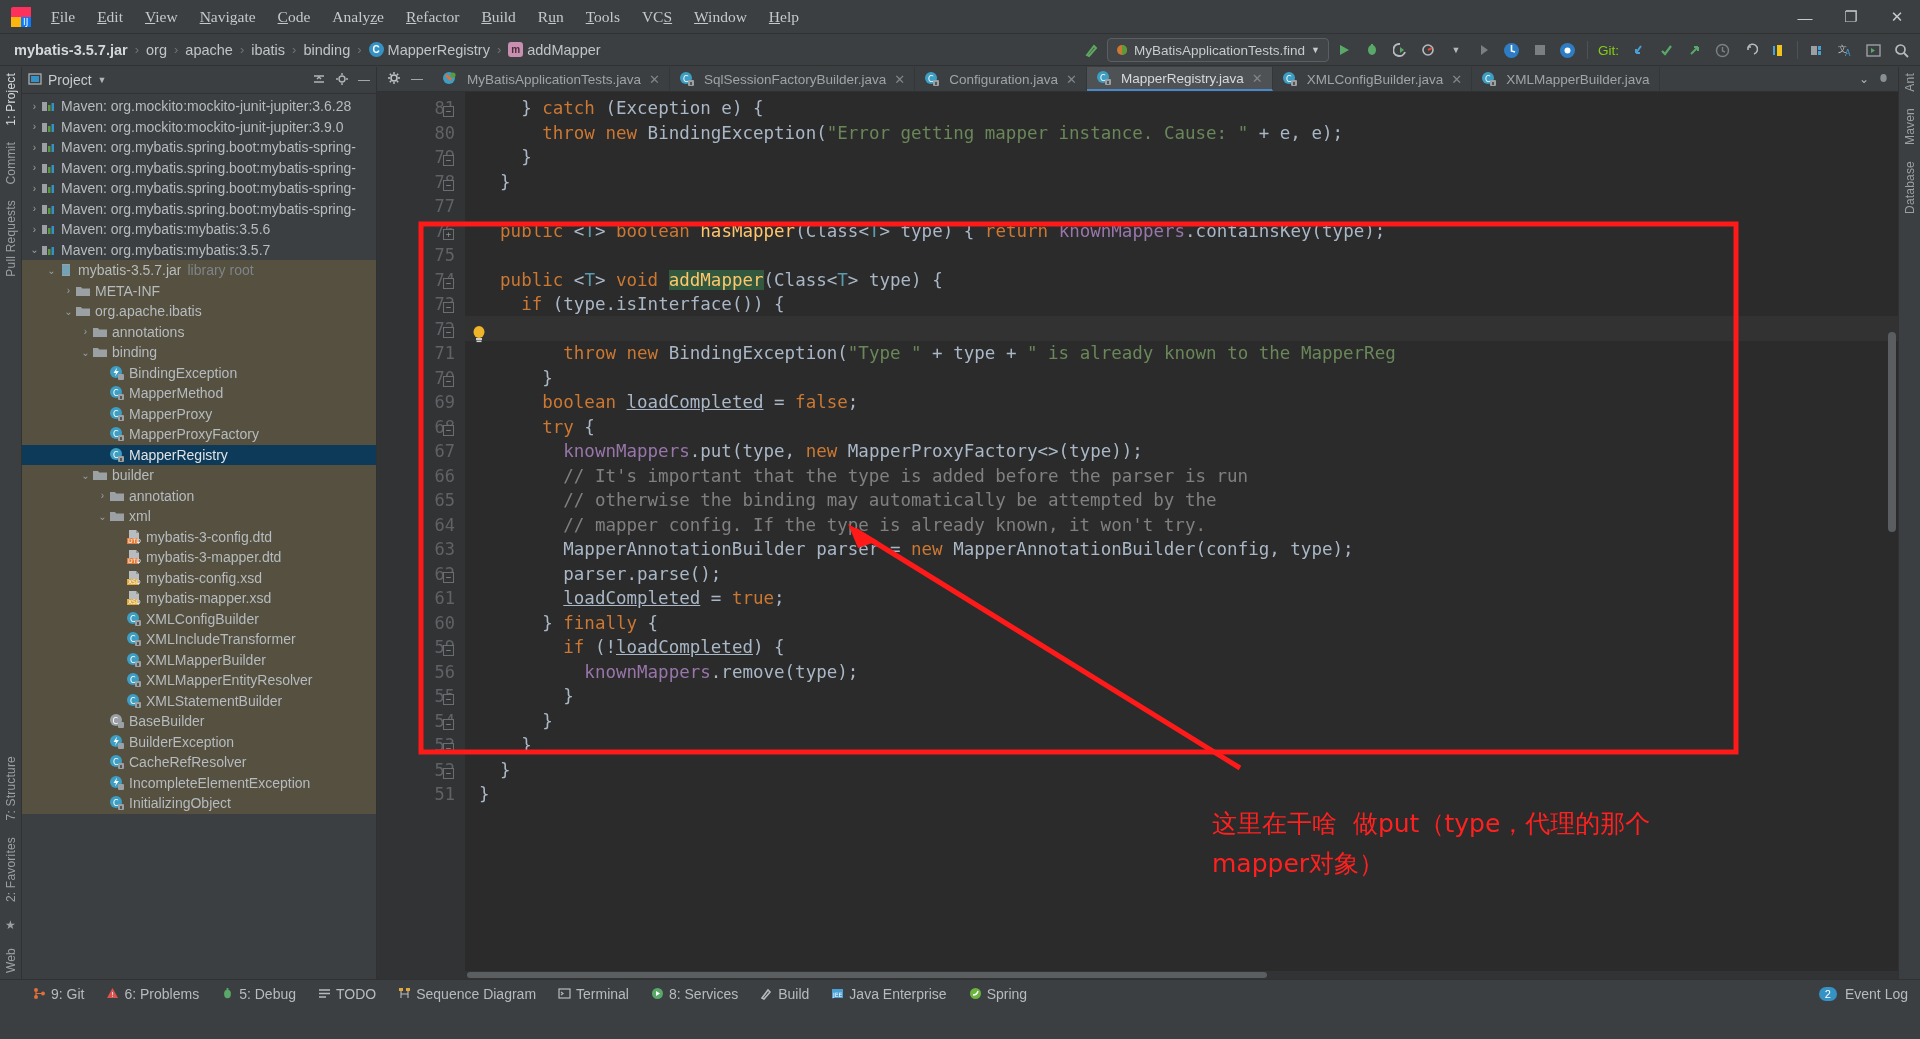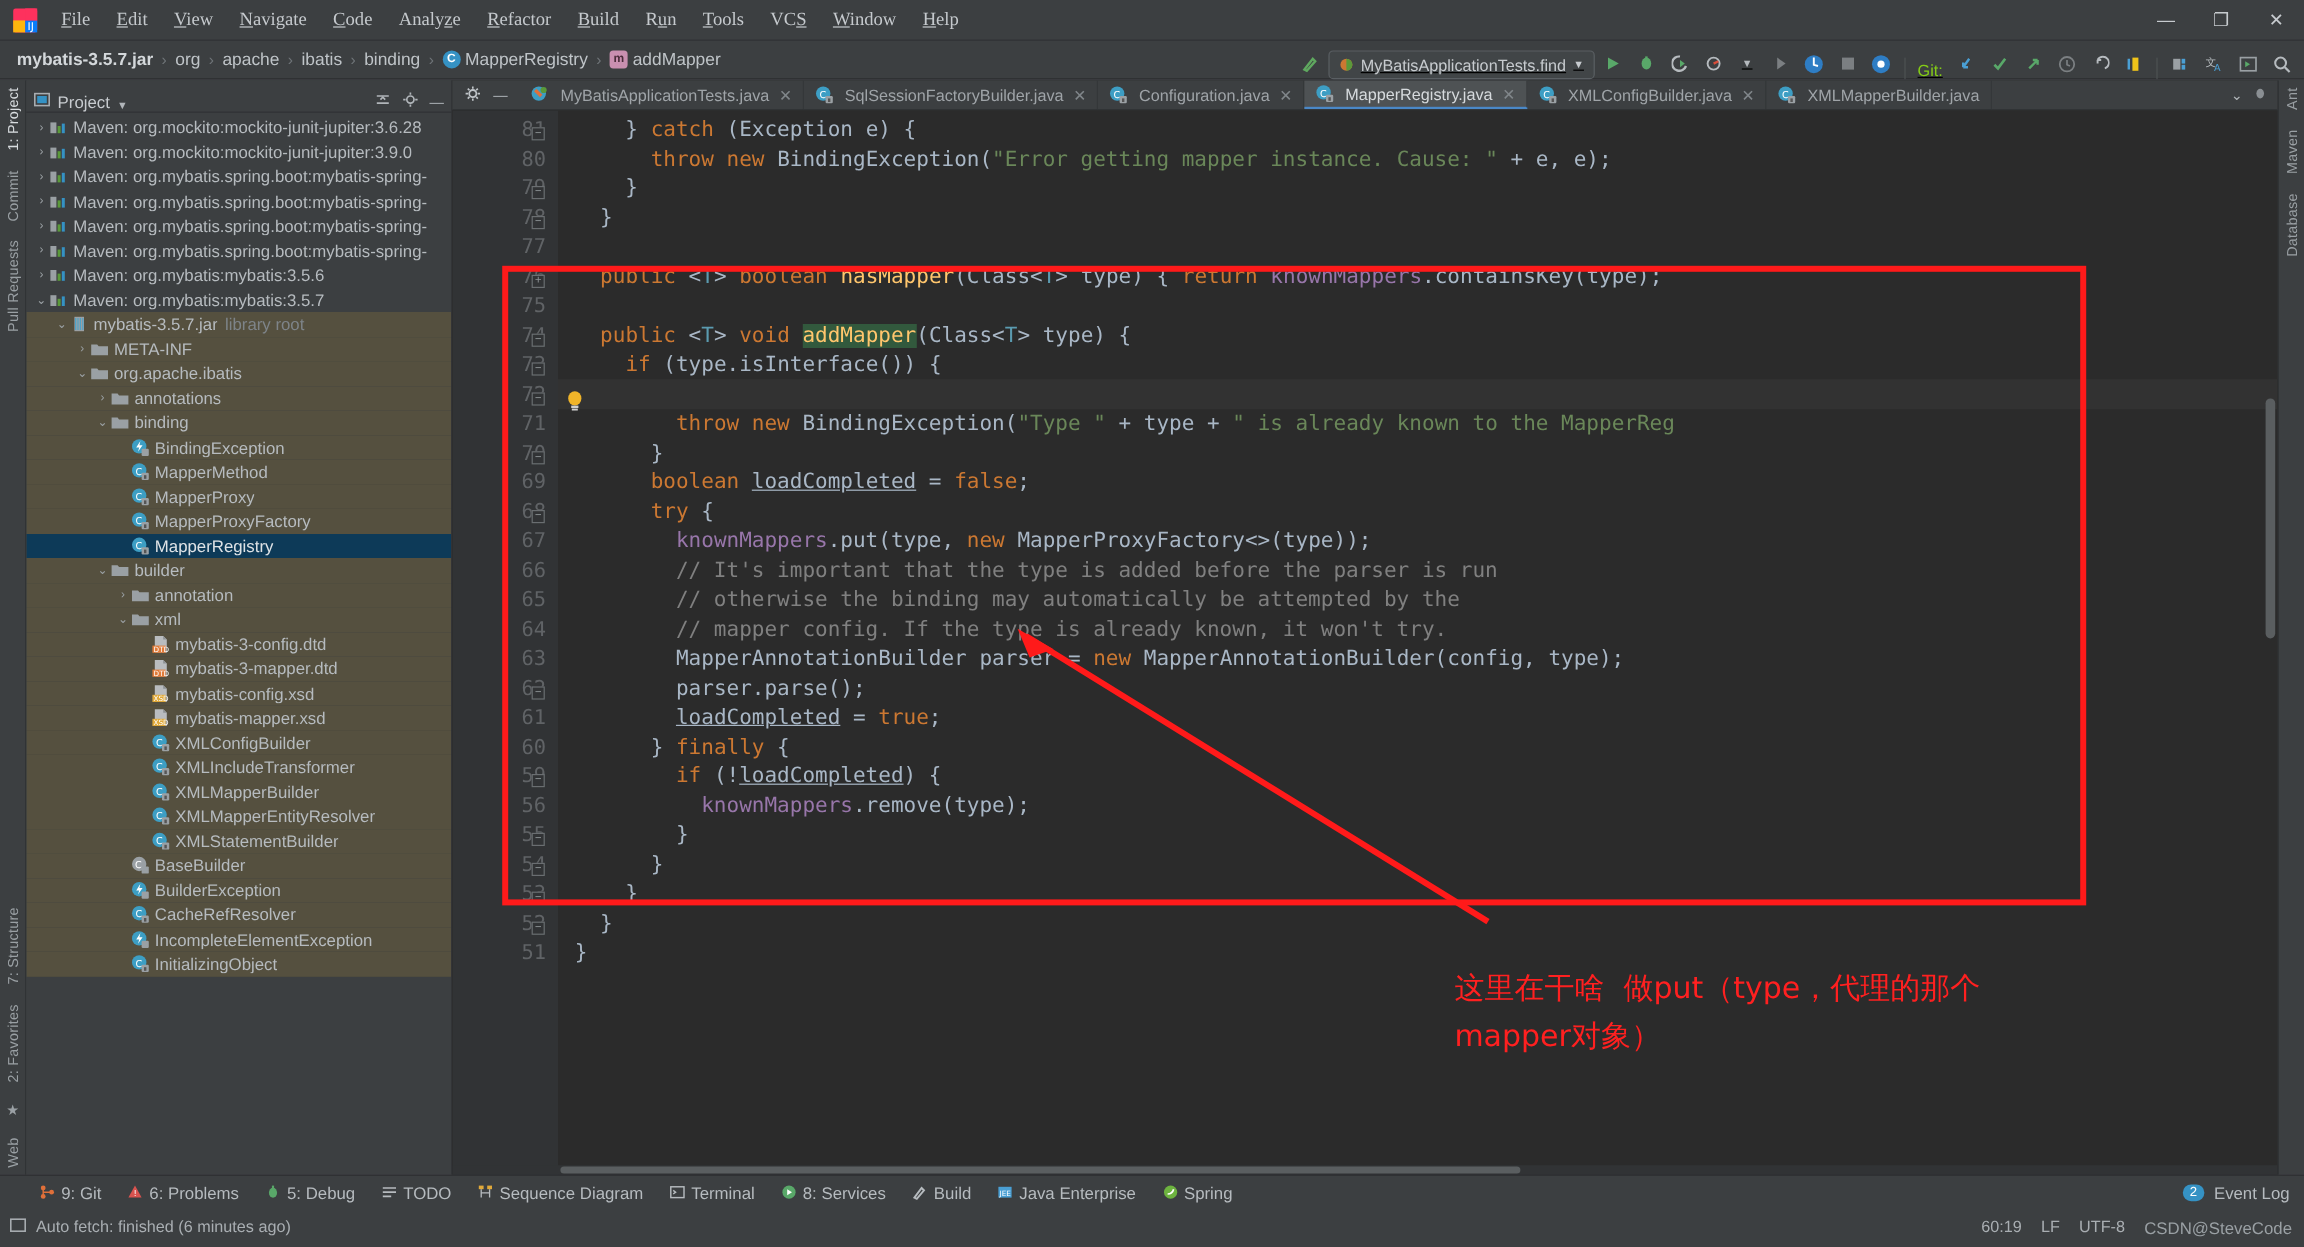--- a/index.html
+++ b/index.html
@@ -39,21 +39,21 @@
   }
   .crumbs{ display:flex; align-items:center; font-size:14.5px; color:#bfc4c8; }
   .crumb{ display:flex; align-items:center; gap:4px; padding:2px 4px; white-space:nowrap;}
   .crumb.bold{ font-weight:bold; color:#d4d8db; }
   .crumb-sep{ color:#6f7478; margin:0 3px; font-size:13px;}
   .ci{ width:15px;height:15px;border-radius:50%; display:inline-flex;align-items:center;
        justify-content:center;font-size:10px;color:#fff;font-weight:bold;}
   .ci.cls{background:#3592c4;}
   .ci.mth{background:#c98fb0; border-radius:3px; color:#4a2b3a;}
 
-  .tb-right{ position:absolute; right:6px; top:0; height:32px; display:flex; align-items:flex-end; gap:2px;text-decoration:underline;}
+  .tb-right{ position:absolute; right:6px; top:0; height:32px; display:flex; align-items:center; gap:2px;}
   .tb-ico{ width:26px;height:26px; display:flex;align-items:center;justify-content:center;
            color:#b4b9bd; font-size:14px;}
   .runcfg{
     display:flex;align-items:center;gap:6px; height:24px; padding:0 8px;
     border:1px solid #5a5f63; border-radius:4px; background:#414547;
     color:#c7cbcf; font-size:13.5px; white-space:nowrap;
   }
   .gitlabel{color:#84cc16;font-size:13.5px;padding:0 4px;}
   .sep-v{width:1px;height:18px;background:#4e5254;margin:0 4px;}
 
@@ -79,21 +79,21 @@
     width:22px; background:#3c3f41; border-left:1px solid #2f3133;
     display:flex; flex-direction:column; align-items:center; padding:6px 0; gap:16px; flex:none;
   }
 
   
   .project{
     width:355px; background:#3c3f41; display:flex; flex-direction:column; flex:none;
     border-right:1px solid #2f3133;
   }
   .proj-head{
-    height:27px; display:flex; align-items:flex-end; padding:0 6px; gap:6px;
+    height:27px; display:flex; align-items:center; padding:0 6px; gap:6px;
     background:#3c3f41; border-bottom:1px solid #2f3133;
   }
   .proj-title{color:#c7cbcf;font-size:14px;}
   .proj-head-ico{color:#b0b5b9;font-size:12px;}
   .proj-head-right{margin-left:auto;display:flex;gap:9px;align-items:center;}
   .tree{
     flex:1; overflow:hidden; background:#3c3f41; padding-top:2px; position:relative;
     font-size:14px;
   }
   .tnode{
@@ -1108,29 +1108,15 @@
               <path d="M4 8 Q8 8 9 4" stroke="#fff" stroke-width="1.4" fill="none"></path>
             </svg>
           </span>
           <span>Spring</span>
         </div>
         <div class="tw-right">
           <span class="badge">2</span>
           <span>Event Log</span>
         </div>
       </div>
-    <div class="statusbar">
-      <span>
-        <svg width="14" height="14" viewBox="0 0 14 14">
-            <rect x="1" y="2" width="12" height="10" fill="none" stroke="#a9aeb2" stroke-width="1.3"></rect>
-          </svg>
-      </span>
-      <span>Auto fetch: finished (6 minutes ago)</span>
-      <span class="sb-right">
-        <span>60:19</span>
-        <span>LF</span>
-        <span>UTF-8</span>
-        <span class="wm">CSDN@SteveCode</span>
-      </span>
-    </div>
   </div>
 
 </div>
 
 </body></html>

